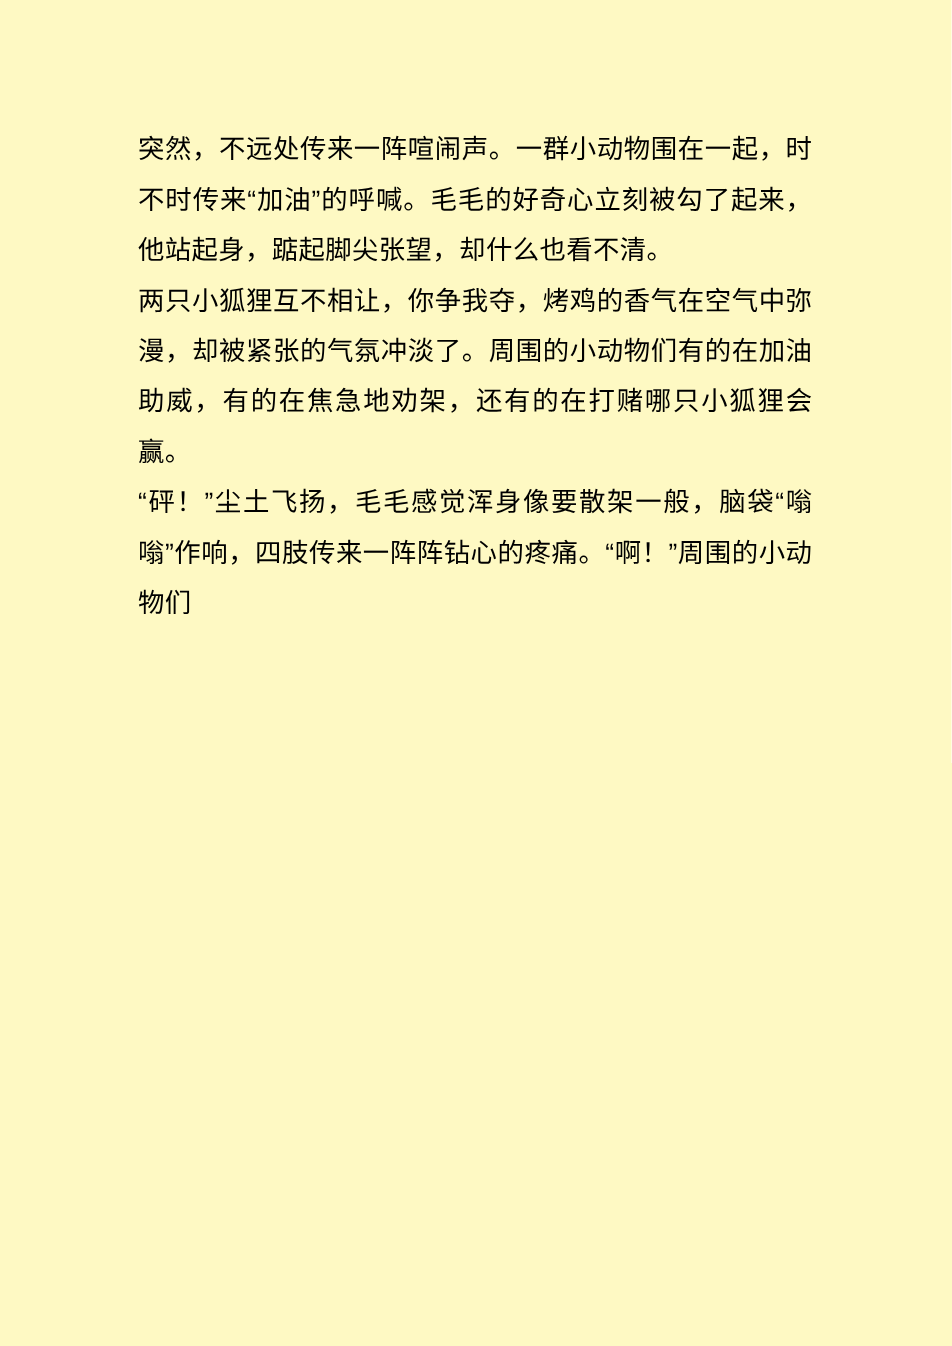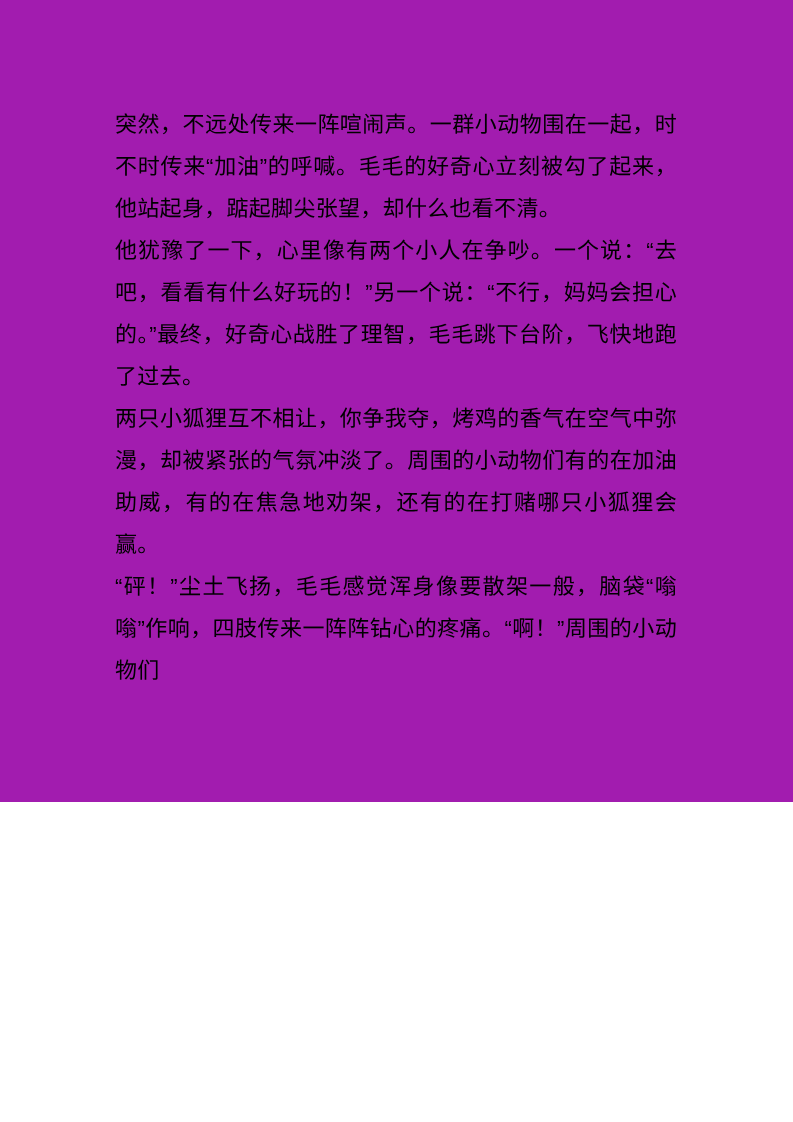--- a/index.html
+++ b/index.html
@@ -9,22 +9,22 @@
       background: #ffffff;
     }
     body {
       width: 793px;
       height: 1122px;
       font-family: "Liberation Sans", sans-serif;
     }
     .page {
       position: relative;
       width: 793px;
-      height: 802px;
-      background: #a21caf;
+      height: 1122px;
+      background: #fef9c3;
       overflow: hidden;
     }
     .text-block {
       position: absolute;
       left: 115px;
       top: 104px;
       width: 562px;
       color: #000000;
       font-size: 22px;
       line-height: 42px;
@@ -37,17 +37,16 @@
       padding: 0;
       word-break: break-all;
     }
   </style>
 </head>
 <body>
 
 <div class="page">
   <div class="text-block">
     <p>突然，不远处传来一阵喧闹声。一群小动物围在一起，时不时传来“加油”的呼喊。毛毛的好奇心立刻被勾了起来，他站起身，踮起脚尖张望，却什么也看不清。</p>
-    <p>他犹豫了一下，心里像有两个小人在争吵。一个说：“去吧，看看有什么好玩的！”另一个说：“不行，妈妈会担心的。”最终，好奇心战胜了理智，毛毛跳下台阶，飞快地跑了过去。</p>
     <p>两只小狐狸互不相让，你争我夺，烤鸡的香气在空气中弥漫，却被紧张的气氛冲淡了。周围的小动物们有的在加油助威，有的在焦急地劝架，还有的在打赌哪只小狐狸会赢。</p>
     <p>“砰！”尘土飞扬，毛毛感觉浑身像要散架一般，脑袋“嗡嗡”作响，四肢传来一阵阵钻心的疼痛。“啊！”周围的小动物们</p>
   </div>
 </div>
 
 </body></html>

